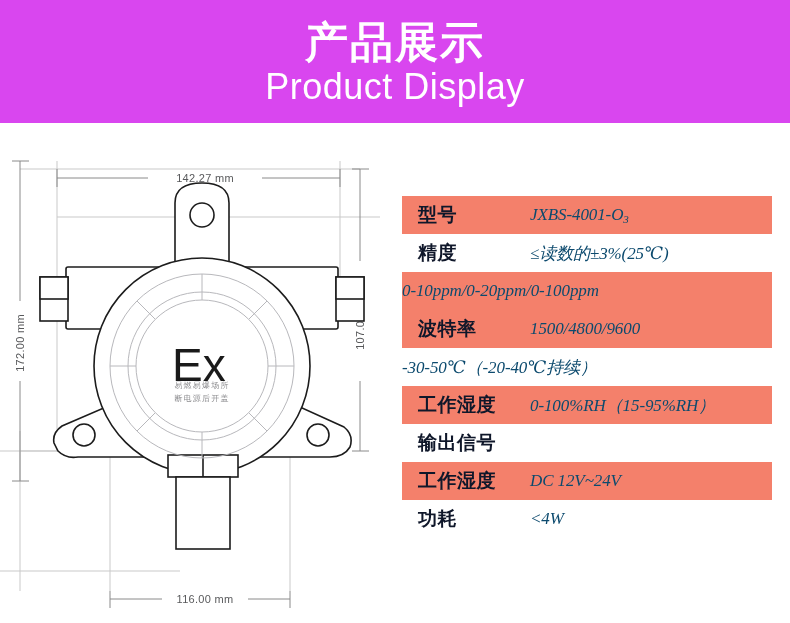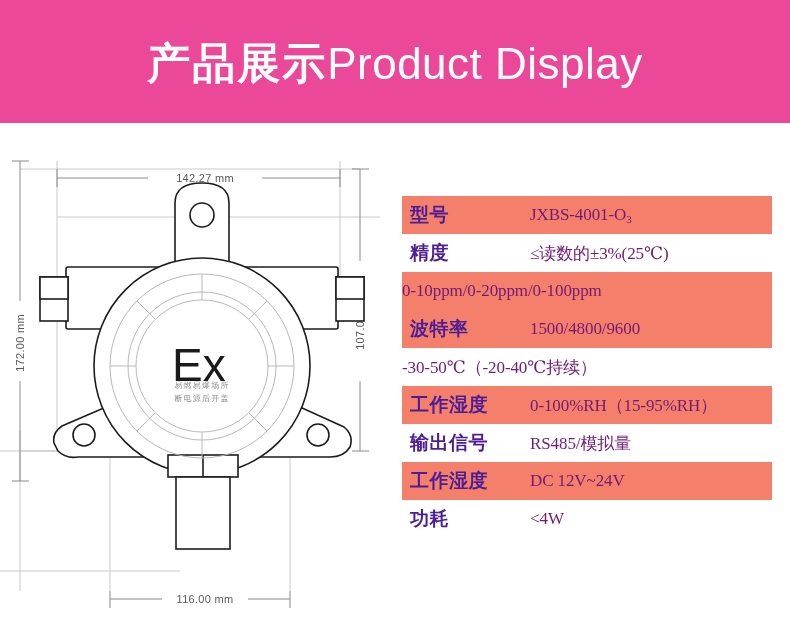--- a/index.html
+++ b/index.html
@@ -15,39 +15,39 @@
     position: relative;
   }
 
   
   #header-banner {
     position: absolute;
     left: 0;
     top: 0;
     width: 790px;
     height: 123px;
-    background: #ec4899;
+    background: #d946ef;
     display: flex;
-    flex-direction: row;
+    flex-direction: column;
     align-items: center;
     justify-content: center;
     box-sizing: border-box;
     padding-top: 4px;
   }
   #header-title-cn {
     color: #ffffff;
     font-size: 43px;
     font-weight: 700;
     line-height: 1.05;
     letter-spacing: 2px;
     font-family: "DejaVu Sans", "Liberation Sans", sans-serif;
   }
   #header-title-en {
     color: #ffffff;
-    font-size: 44px;
+    font-size: 36px;
     font-weight: 400;
     line-height: 1.1;
     margin-top: 2px;
     letter-spacing: 0.5px;
     font-family: "Liberation Sans", sans-serif;
   }
 
   
   #drawing-panel {
     position: absolute;
@@ -91,36 +91,37 @@
   }
   .spec-row.striped {
     background: #f4806b;
   }
   .spec-row.plain {
     background: #ffffff;
   }
   .spec-label {
     width: 128px;
     flex: 0 0 128px;
-    padding-left: 8px;
+    padding-left: 16px;
     box-sizing: border-box;
     font-family: "DejaVu Sans", "Liberation Sans", sans-serif;
     font-size: 19px;
     font-weight: 700;
-    color: #4c1d95;
+    color: #0f172a;
     letter-spacing: 0.5px;
     white-space: nowrap;
   }
   .spec-value {
     flex: 1 1 auto;
     font-family: "Liberation Serif", "DejaVu Serif", serif;
     font-size: 17px;
-    color: #701a75;
+    color: #0c4a6e;
     white-space: nowrap;
     letter-spacing: -0.1px;
+    font-style: italic;
   }
   .spec-value sub {
     font-size: 11px;
     vertical-align: baseline;
     position: relative;
     top: 3px;
   }
 </style>
 </head>
 <body>
@@ -252,21 +253,20 @@
     </div>
     <div class="spec-row plain">
       <div class="spec-value">-30-50℃（-20-40℃持续）</div>
     </div>
     <div class="spec-row striped">
       <div class="spec-label">工作湿度</div>
       <div class="spec-value">0-100%RH（15-95%RH）</div>
     </div>
     <div class="spec-row plain">
       <div class="spec-label">输出信号</div>
-      <div class="spec-value">RS485/模拟量</div>
     </div>
     <div class="spec-row striped">
       <div class="spec-label">工作湿度</div>
       <div class="spec-value">DC 12V~24V</div>
     </div>
     <div class="spec-row plain">
       <div class="spec-label">功耗</div>
       <div class="spec-value">&lt;4W</div>
     </div>
   </div>

